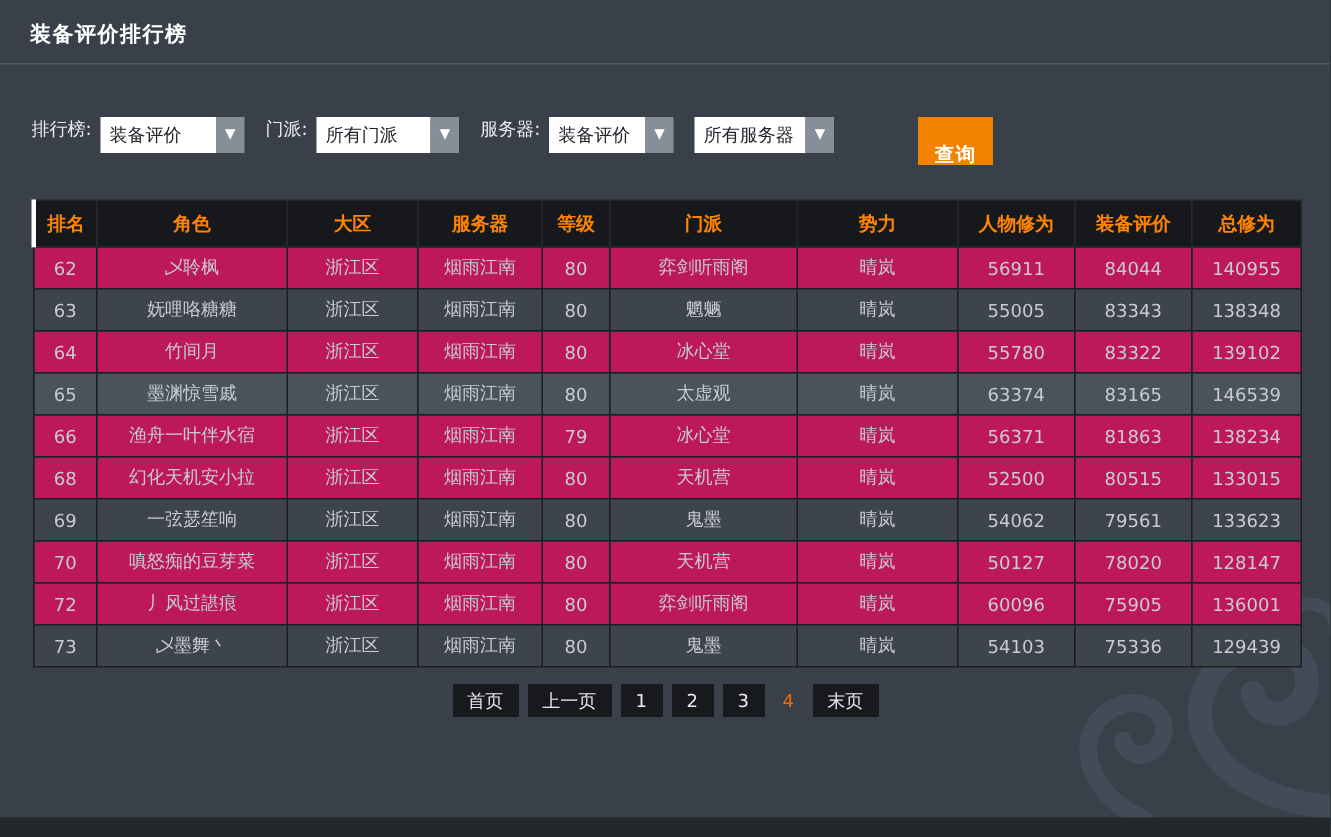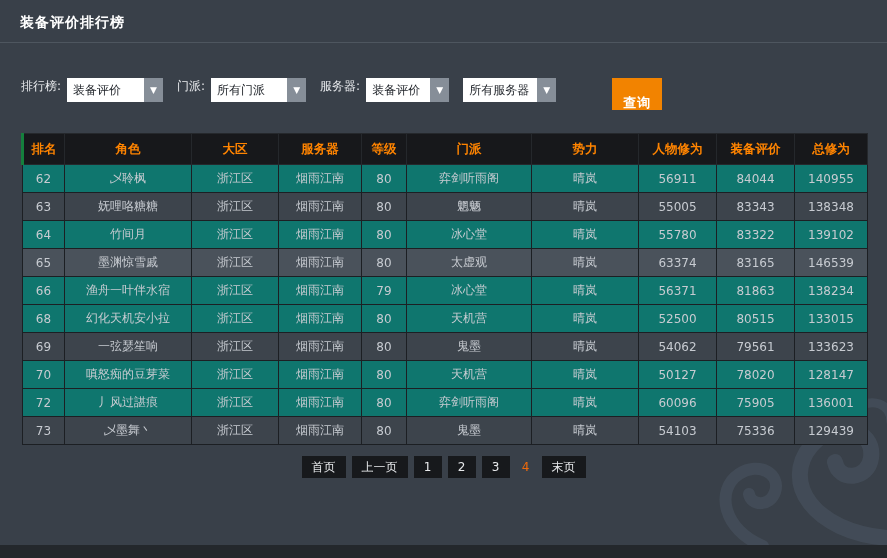--- a/index.html
+++ b/index.html
@@ -37,27 +37,27 @@
 
   
   table{
     border-collapse:collapse;table-layout:fixed;width:845px;margin:31px 0 0 21px;
     font-size:12px;
   }
   th{
     background:#17181b;color:#ff8400;font-weight:bold;height:28px;
     border:1px solid #25282c;font-size:12.5px;
   }
-  th:first-child{border-left:3px solid #15803d;}
+  th:first-child{border-left:3px solid #ffffff;}
   td{
     height:25px;text-align:center;color:#c7cbd1;
     border:1px solid #1c1f23;overflow:hidden;white-space:nowrap;
   }
   tr.odd td{background:#3d444c;}
-  tr.even td{background:#0f766e;}
+  tr.even td{background:#be185d;}
   tr.highlight td{background:#4a525b;}
 
   
   .pagination{display:flex;justify-content:center;align-items:center;margin-top:11px;gap:6px;}
   .pbtn{
     background:#17191c;color:#e8eaec;font-size:12px;height:22px;
     display:flex;align-items:center;justify-content:center;cursor:pointer;
     padding:0 10px;min-width:12px;
   }
   .page-num{padding:0 8px;}

